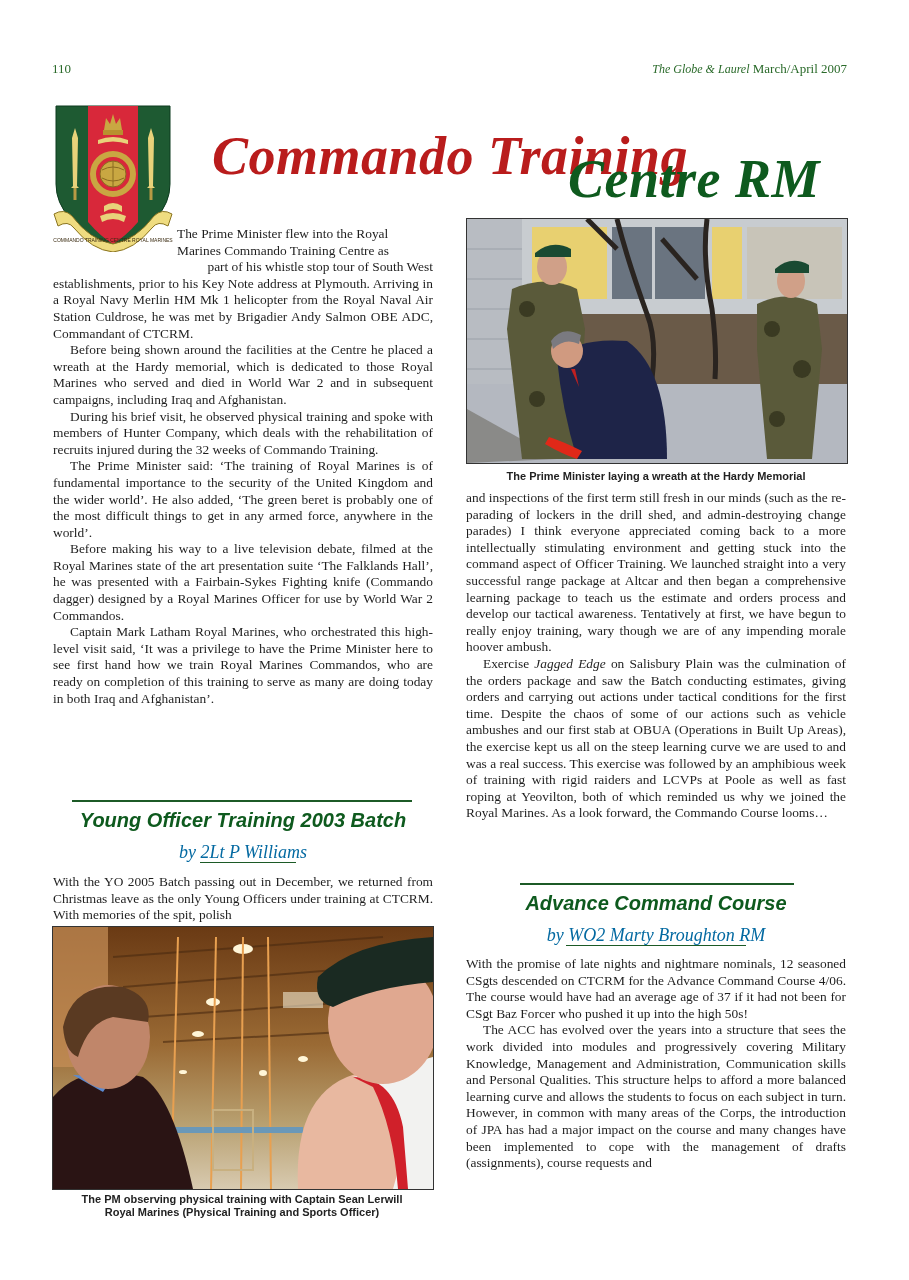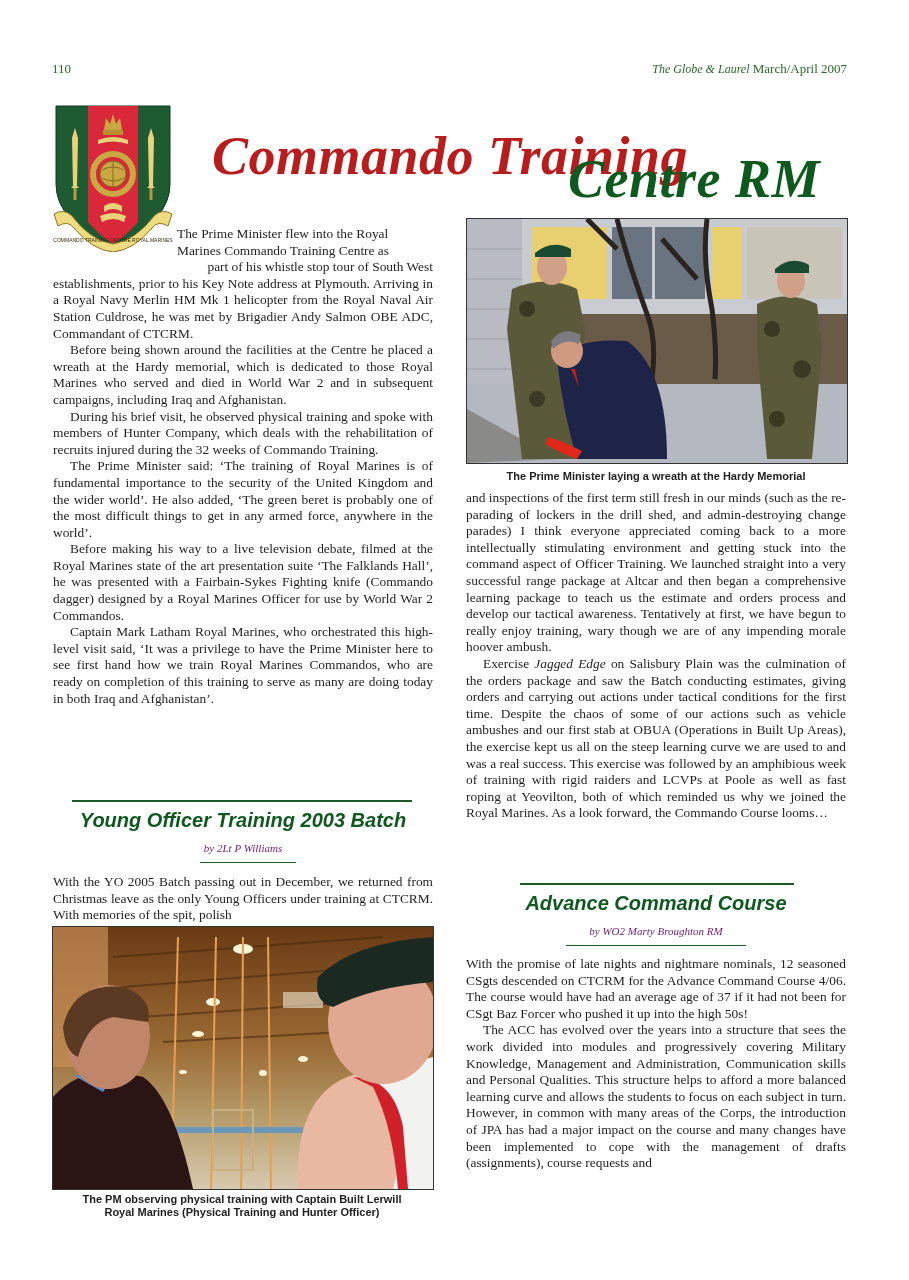--- a/index.html
+++ b/index.html
@@ -14,21 +14,21 @@
   .col { font-size: 13.4px; line-height: 16.6px; text-align: justify; }
   .col p { margin: 0; text-indent: 17px; }
   .col p.noindent { text-indent: 0; }
   .col-left-top { left: 53px; top: 226px; width: 380px; }
   .intro-line { display: block; }
   .col-left-2 { left: 53px; top: 874px; width: 380px; }
   .col-right-1 { left: 466px; top: 490px; width: 380px; }
   .col-right-2 { left: 466px; top: 956px; width: 380px; }
   .rule { height: 2px; background: #1c5a26; }
   .sec-head { font-family: "Liberation Sans", sans-serif; font-weight: bold; font-style: italic; color: #0e5a1e; font-size: 20px; text-align: center; }
-  .byline { font-style: italic; font-size: 11px; text-align: center; color: #701a75; }
+  .byline { font-style: italic; font-size: 18px; text-align: center; color: #0369a1; }
   .photo { overflow: hidden; border: 1px solid #333; }
   .caption { font-family: "Liberation Sans", sans-serif; font-weight: bold; font-size: 11px; text-align: center; line-height: 13px; color: #222; }
 </style>
 </head>
 <body>
 
 <div class="abs folio">110</div>
 <div class="abs running">
   <i>The Globe &amp; Laurel</i>
   <span>March/April 2007</span>
@@ -130,22 +130,22 @@
     <path d="M10 100 Q20 55 70 60 Q100 70 95 95 L60 90 Q35 95 25 130 Q12 125 10 100 Z" fill="#5a3a22"></path>
 
     <path d="M245 262 Q240 160 310 145 L380 140 L380 262 Z" fill="#e8b8a0"></path>
     <path d="M300 150 L380 130 L380 262 L340 262 Q360 200 330 160 Z" fill="#f2f2f0"></path>
     <path d="M300 150 Q340 150 350 200 L355 262 L345 262 Q340 200 320 160 Z" fill="#d0202a"></path>
     <ellipse cx="330" cy="95" rx="55" ry="62" fill="#e0a890"></ellipse>
     <path d="M265 50 Q300 15 380 10 L380 55 Q320 60 280 80 Q260 75 265 50 Z" fill="#1a2a22"></path>
   </svg>
 </div>
 <div class="abs caption" style="left:52px; top:1193px; width:380px;">
-  <div>The PM observing physical training with Captain Built Lerwill</div>
-  <div>Royal Marines (Physical Training and Hunter Officer)</div>
+  <div>The PM observing physical training with Captain Sean Lerwill</div>
+  <div>Royal Marines (Physical Training and Sports Officer)</div>
 </div>
 
 <div class="abs photo" style="left:466px; top:218px; width:380px; height:244px;">
   <svg width="380" height="244" viewBox="0 0 380 244">
     <rect width="380" height="244" fill="#a8acb4"></rect>
     <rect x="0" y="0" width="55" height="190" fill="#b8bcc2"></rect>
     <g stroke="#9aa0a8" stroke-width="1">
       <line x1="0" y1="30" x2="55" y2="30"></line>
         <line x1="0" y1="60" x2="55" y2="60"></line>
       <line x1="0" y1="90" x2="55" y2="90"></line>

